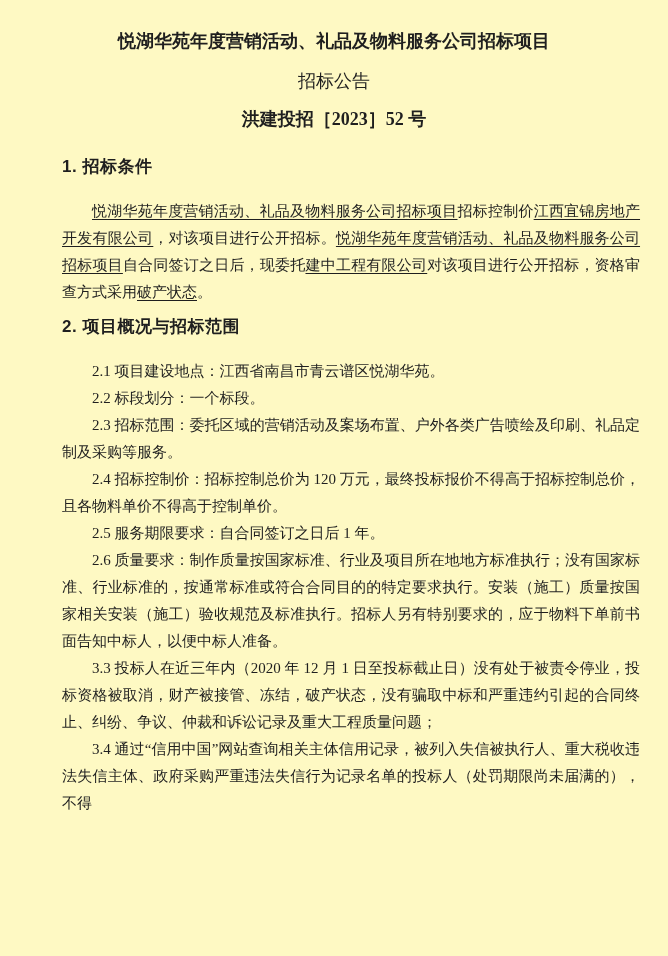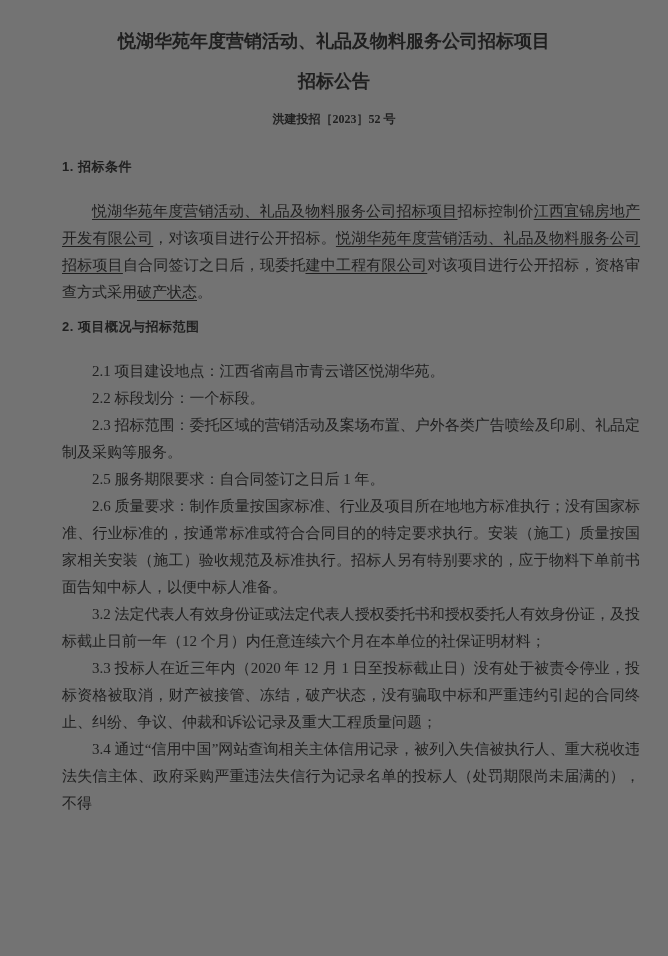--- a/index.html
+++ b/index.html
@@ -12,55 +12,55 @@
     height: 956px;
     overflow: hidden;
     color: #1f1f1f;
     font-family: "Liberation Serif", "DejaVu Serif", serif;
   }
   .page {
     box-sizing: border-box;
     width: 668px;
     height: 956px;
     padding: 30px 28px 16px 62px;
-    background: #737373;
+    background: #fef9c3;
   }
   .doc-header {
     
     margin-left: -62px;
     margin-right: -28px;
     text-align: center;
   }
   .doc-title {
     font-family: "Liberation Sans", "DejaVu Sans", sans-serif;
     font-weight: bold;
     font-size: 18px;
     line-height: 22px;
     margin: 0 0 18px 0;
   }
   .doc-subtitle {
     font-family: "Liberation Sans", "DejaVu Sans", sans-serif;
-    font-weight: bold;
+    font-weight: normal;
     font-size: 18px;
     line-height: 22px;
     margin: 0 0 16px 0;
   }
   .doc-number {
     font-family: "Liberation Serif", "DejaVu Serif", serif;
     font-weight: bold;
-    font-size: 12px;
+    font-size: 18px;
     line-height: 22px;
     margin: 16px;
   }
   .sections { }
   .section { }
   .sec-h {
     font-family: "Liberation Sans", "DejaVu Sans", sans-serif;
     font-weight: bold;
-    font-size: 13px;
+    font-size: 17px;
     line-height: 22px;
     margin: 10px 0 20px 0;
     letter-spacing: 0.5px;
   }
   .section:first-of-type .sec-h {
     margin-top: 26px;
   }
   .para {
     margin: 0;
     font-size: 15px;
@@ -88,22 +88,22 @@
   <div class="sections">
       <section class="section">
         <h2 class="sec-h">1. 招标条件</h2>
         <p class="para"><span class="u">悦湖华苑年度营销活动、礼品及物料服务公司招标项目</span><span>招标控制价</span><span class="u">江西宜锦房地产开发有限公司</span><span>，对该项目进行公开招标。</span><span class="u">悦湖华苑年度营销活动、礼品及物料服务公司招标项目</span><span>自合同签订之日后，现委托</span><span class="u">建中工程有限公司</span><span>对该项目进行公开招标，资格审查方式采用</span><span class="u">破产状态</span><span>。</span></p>
       </section>
       <section class="section">
         <h2 class="sec-h">2. 项目概况与招标范围</h2>
         <p class="para"><span>2.1 项目建设地点：江西省南昌市青云谱区悦湖华苑。</span></p>
         <p class="para"><span>2.2 标段划分：一个标段。</span></p>
         <p class="para"><span>2.3 招标范围：委托区域的营销活动及案场布置、户外各类广告喷绘及印刷、礼品定制及采购等服务。</span></p>
+        <p class="para"><span>2.4 招标控制价：招标控制总价为 120 万元，最终投标报价不得高于招标控制总价，且各物料单价不得高于控制单价。</span></p>
         <p class="para"><span>2.5 服务期限要求：自合同签订之日后 1 年。</span></p>
         <p class="para"><span>2.6 质量要求：制作质量按国家标准、行业及项目所在地地方标准执行；没有国家标准、行业标准的，按通常标准或符合合同目的的特定要求执行。安装（施工）质量按国家相关安装（施工）验收规范及标准执行。招标人另有特别要求的，应于物料下单前书面告知中标人，以便中标人准备。</span></p>
       </section>
       <section class="section">
-        <p class="para"><span>3.2 法定代表人有效身份证或法定代表人授权委托书和授权委托人有效身份证，及投标截止日前一年（12 个月）内任意连续六个月在本单位的社保证明材料；</span></p>
         <p class="para"><span>3.3 投标人在近三年内（2020 年 12 月 1 日至投标截止日）没有处于被责令停业，投标资格被取消，财产被接管、冻结，破产状态，没有骗取中标和严重违约引起的合同终止、纠纷、争议、仲裁和诉讼记录及重大工程质量问题；</span></p>
         <p class="para"><span>3.4 通过“信用中国”网站查询相关主体信用记录，被列入失信被执行人、重大税收违法失信主体、政府采购严重违法失信行为记录名单的投标人（处罚期限尚未届满的），不得</span></p>
       </section>
     </div>
 </div>
 
 </body></html>

